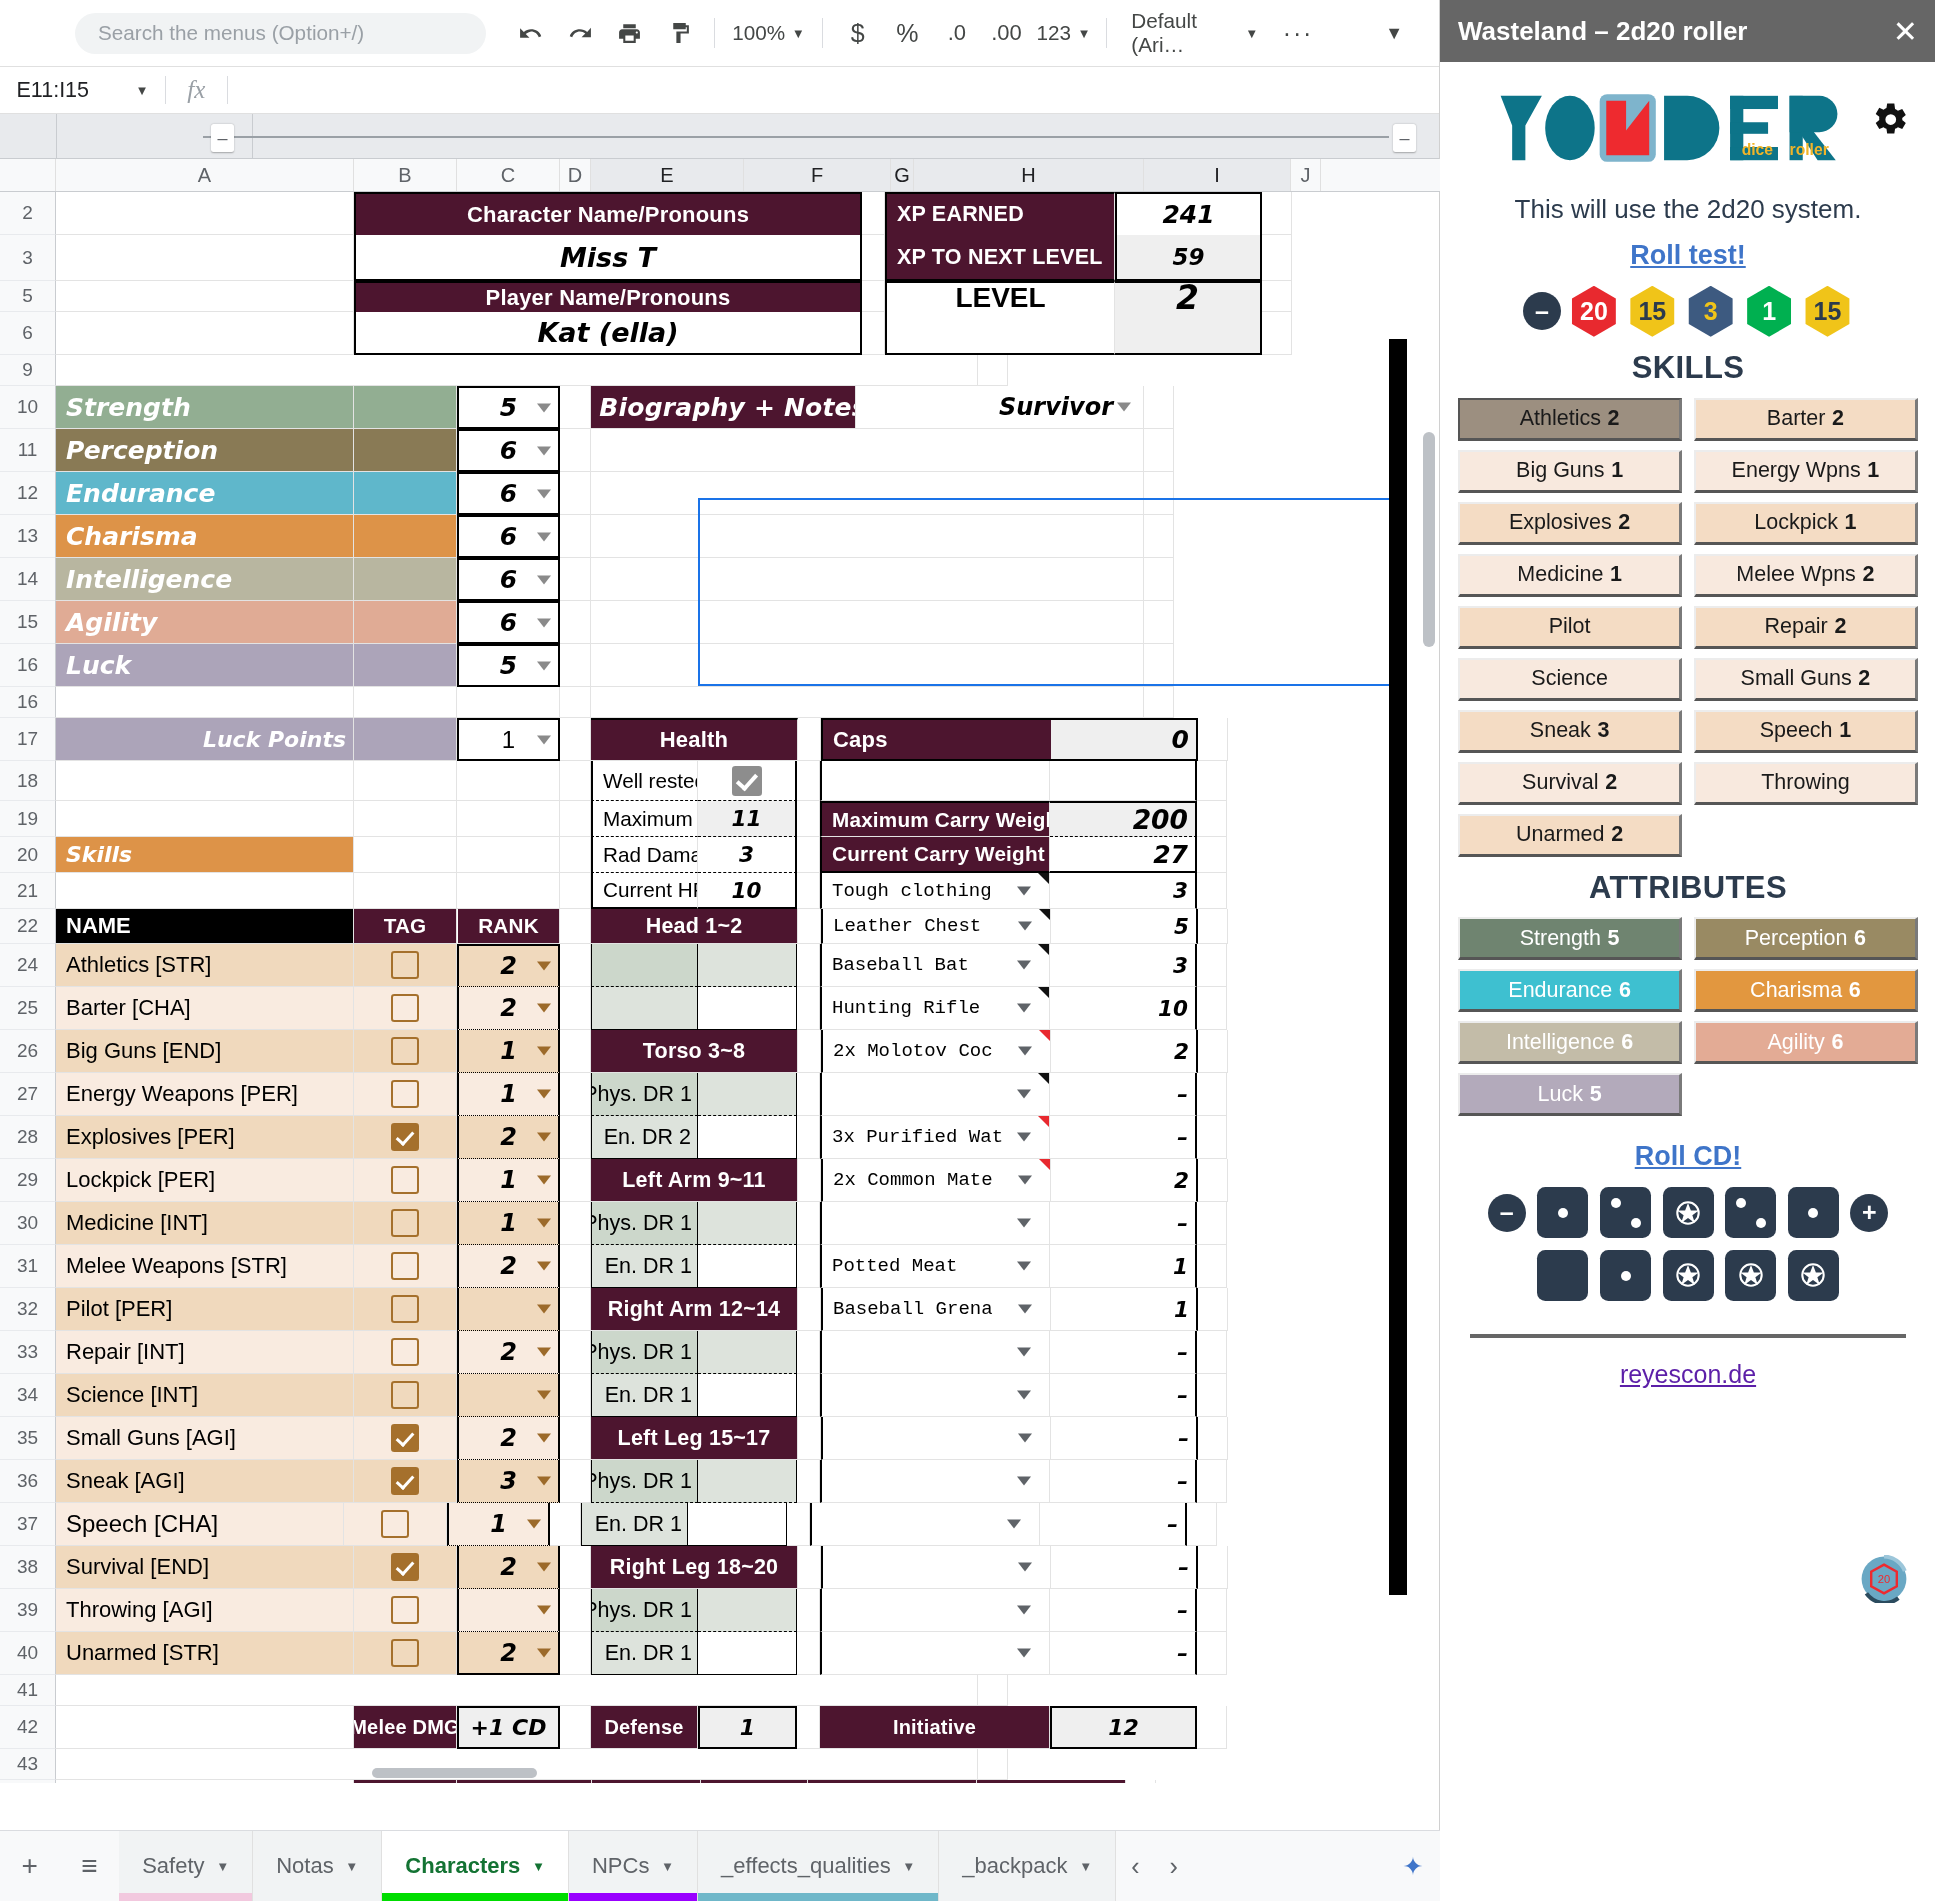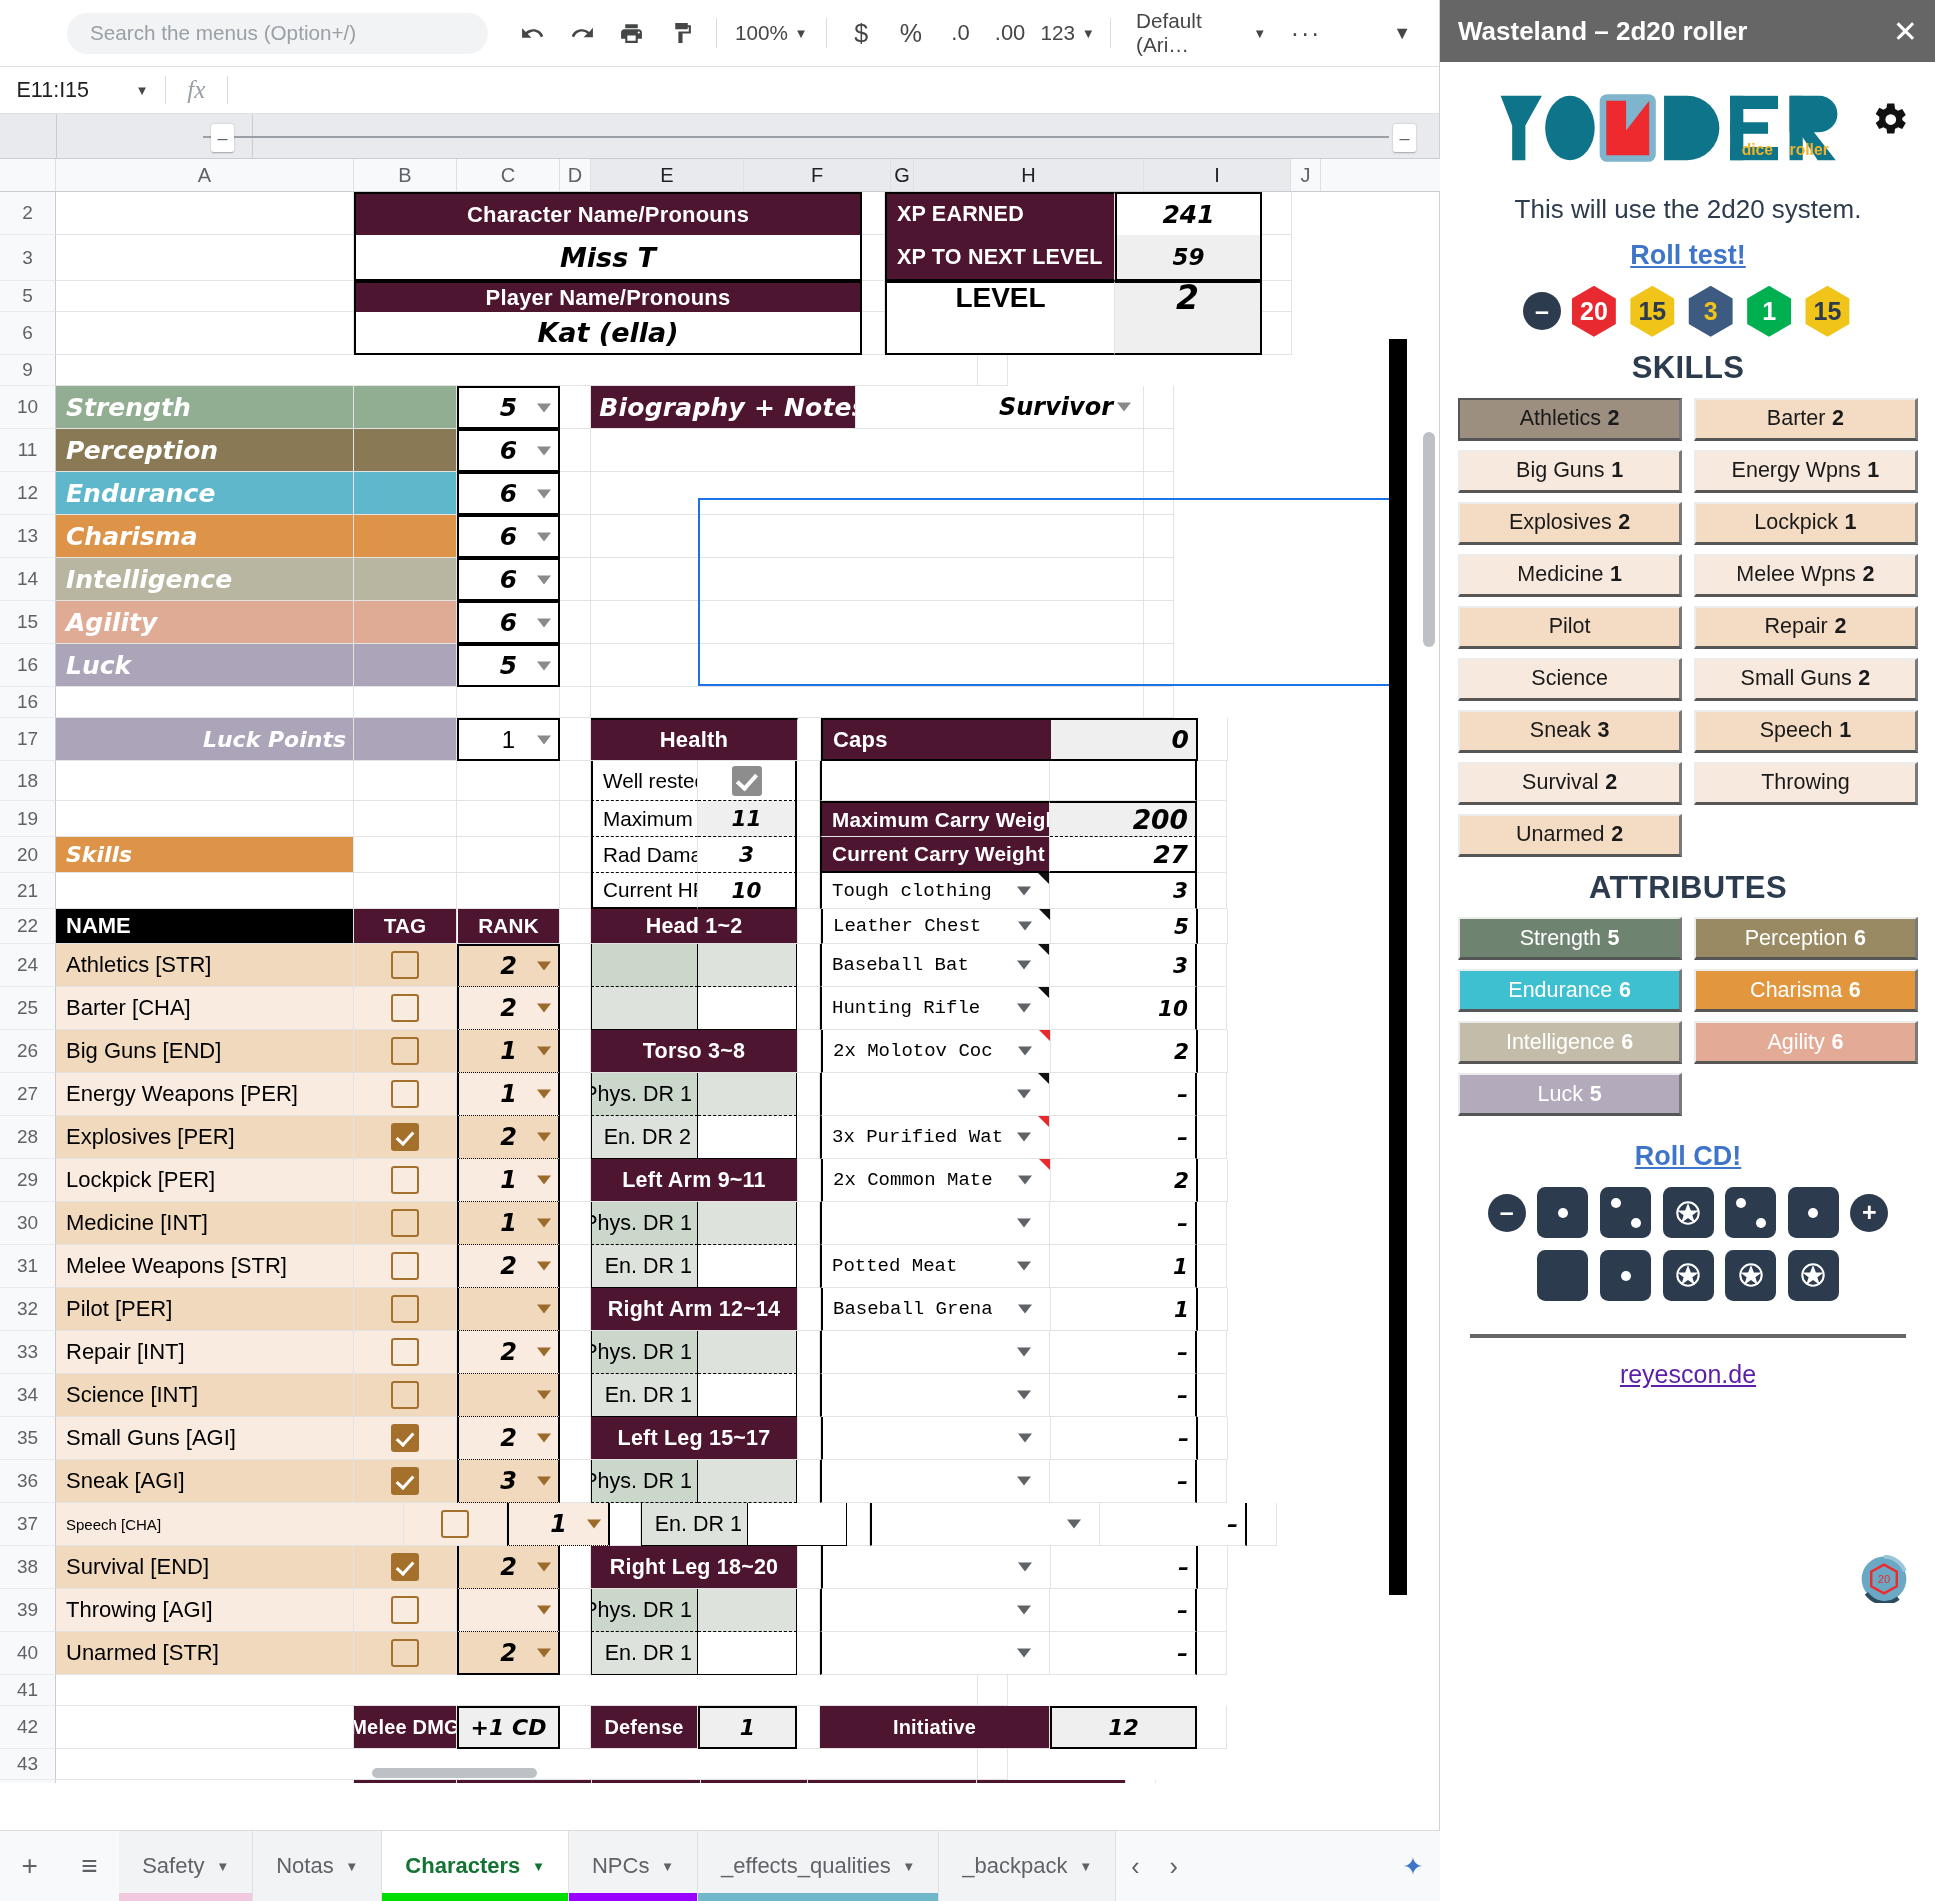--- a/index.html
+++ b/index.html
@@ -6,21 +6,21 @@
   html, body {
     width: 1936px; height: 1901px;
     font-family: "Liberation Sans", sans-serif;
     background: #fff; overflow: hidden;
   }
   .app { position: relative; width: 1936px; height: 1901px; display: flex; }
 
   
   .sheets { width: 1440px; height: 1901px; position: relative; background:#fff; border-right:0.8px solid #d0d0d0;}
 
-  .toolbar { height: 66px; display: flex; align-items: center; padding: 0 12px; background:#fff;}
+  .toolbar { height: 66px; display: flex; align-items: center; padding: 0 20px; background:#fff;}
   .searchbox {
     width: 463px; height: 41px; background:#f1f3f4; border-radius: 21.5px;
     color:#9aa0a6; font-size: 20.7px; display:flex; align-items:center; padding-left: 23px;
     margin-left: 55px;
   }
   .tb-item { color:#444746; font-size:20.7px; display:flex; align-items:center; justify-content:center;
     height:43px; min-width:43px; margin: 0 3.3px; border-radius:5px; }
   .tb-sep { width:0.8px; height:30px; background:#dadce0; margin: 0 10px; }
   .tb-icon svg { width:25px; height:25px; fill:#444746; }
   .caret { font-size:13.2px; margin-left:6.6px; color:#444746;}
@@ -629,21 +629,21 @@
               <div class="cell " style="width: 99px; background: rgb(221, 227, 220); border-bottom: 1.7px dashed rgb(0, 0, 0); border-right: 1.7px solid rgb(0, 0, 0);"></div>
               <div class="cell " style="width: 23px;"></div>
               <div class="cell lft" style="width: 230px; border-left: 2.5px solid rgb(0, 0, 0); font-family: &quot;Liberation Mono&quot;, monospace; font-size: 19px; position: relative;">
                 <span class="dd blk" style="right: 18px;"></span>
               </div>
               <div class="cell rgt handw" style="width: 147px; border-right: 2.5px solid rgb(0, 0, 0); font-size: 21.5px;">–</div>
               <div class="cell " style="width: 30px;"></div>
             </div>
             <div class="grow" style="height: 43px;">
               <div class="rnum">37</div>
-              <div class="cell lft" style="width: 348px; background: rgb(249, 235, 224); font-size: 15px;">Speech [CHA]</div>
+              <div class="cell lft" style="width: 288px; background: rgb(249, 235, 224); font-size: 24px;">Speech [CHA]</div>
               <div class="cell ctr" style="width: 103px; background: rgb(249, 235, 224);">
                 <span class="chk"></span>
               </div>
               <div class="cell ctr handw" style="width: 103px; background: rgb(249, 235, 224); font-size: 24px; position: relative; border-bottom: 1.7px dotted rgb(0, 0, 0); border-left: 2.5px solid rgb(0, 0, 0); border-right: 2.5px solid rgb(0, 0, 0);">1<span class="dd dark"></span></div>
               <div class="cell " style="width: 31px;"></div>
               <div class="cell rgt" style="width: 107px; background: rgb(221, 227, 220); font-size: 21.5px; padding-right: 5px; border-left: 1.7px solid rgb(0, 0, 0); border-right: 1.7px solid rgb(0, 0, 0); border-bottom: 1.7px solid rgb(0, 0, 0);">En. DR 1</div>
               <div class="cell " style="width: 99px; background: rgb(255, 255, 255); border-bottom: 1.7px solid rgb(0, 0, 0); border-right: 1.7px solid rgb(0, 0, 0);"></div>
               <div class="cell " style="width: 23px;"></div>
               <div class="cell lft" style="width: 230px; border-left: 2.5px solid rgb(0, 0, 0); font-family: &quot;Liberation Mono&quot;, monospace; font-size: 19px; position: relative;">
                 <span class="dd blk" style="right: 18px;"></span>

